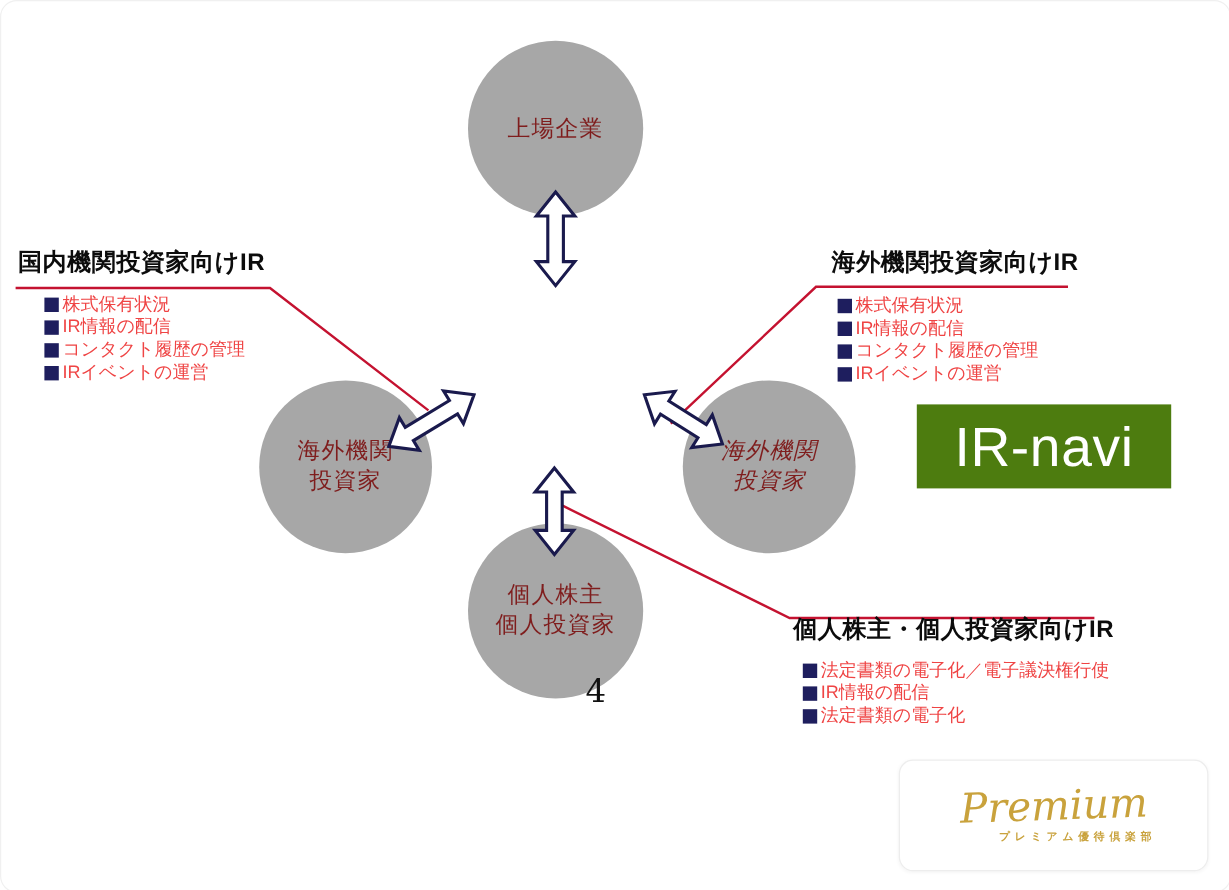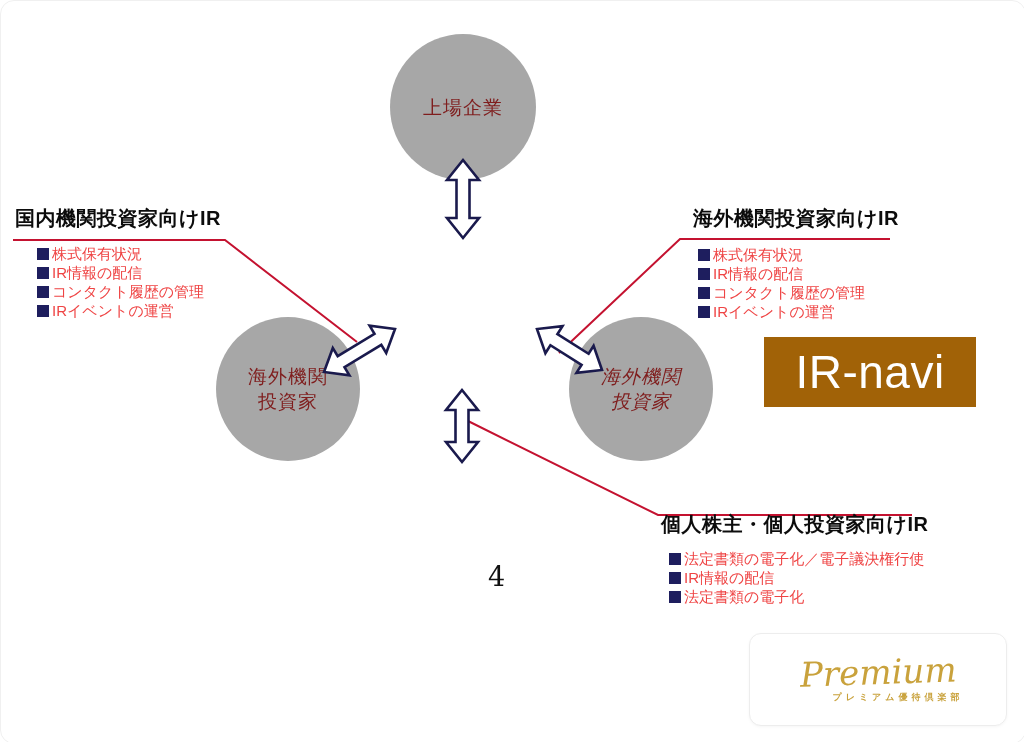--- a/index.html
+++ b/index.html
@@ -25,21 +25,21 @@
   .callout-title{font-size:20px;font-weight:bold;color:#0c0c0c;letter-spacing:0.5px;white-space:nowrap;}
   .callout-items{list-style:none;margin:0;padding:0;}
   .callout-items li{font-size:15px;color:#ef4444;line-height:19px;white-space:nowrap;display:flex;align-items:center;}
   .bullet{display:inline-block;width:12px;height:12px;background:#1e1e5e;margin-right:3px;flex:0 0 auto;}
   .callout-domestic{left:14px;top:204px;}
   .callout-domestic .callout-items{margin:12px 0 0 22px;}
   .callout-overseas{left:692px;top:204px;}
   .callout-overseas .callout-items{margin:13px 0 0 5px;}
   .callout-individual{left:660px;top:510px;}
   .callout-individual .callout-items{margin:11px 0 0 8px;}
-  .irnavi{position:absolute;left:763px;top:336px;width:212px;height:70px;background:#a16207;
+  .irnavi{position:absolute;left:763px;top:336px;width:212px;height:70px;background:#4d7c0f;
     color:#ffffff;display:flex;align-items:center;justify-content:center;z-index:2;
     font-size:46px;font-weight:500;letter-spacing:0.5px;}
   .premium-card{position:absolute;left:748px;top:632px;width:256px;height:91px;background:#ffffff;
     border:1px solid #ededed;border-radius:12px;z-index:2;box-shadow:0 1px 3px rgba(0,0,0,0.04);
     display:flex;flex-direction:column;align-items:center;justify-content:center;}
   .premium-script{font-family:"DejaVu Serif","Liberation Serif",serif;font-style:italic;
     font-size:34px;color:#c9a23c;line-height:34px;transform:rotate(-2deg);}
   .premium-sub{font-size:9px;color:#c9a23c;letter-spacing:4px;margin-top:2px;font-weight:bold;margin-left:40px;}
   .page-num{position:absolute;left:487px;top:560px;z-index:7;
     font-family:"DejaVu Serif","Liberation Serif",serif;font-size:27px;color:#111;}
@@ -62,20 +62,26 @@
     </div>
   </div>
 
   <div class="circle gray circle-right">
     <div class="node-label">
       <span style="display:block">海外機関</span>
       <span style="display:block">投資家</span>
     </div>
   </div>
 
+  <div class="circle gray circle-bottom">
+    <div class="node-label">
+      <span style="display:block">個人株主</span>
+      <span style="display:block">個人投資家</span>
+    </div>
+  </div>
 
 
   <svg class="overlay" viewBox="0 0 1024 742" xmlns="http://www.w3.org/2000/svg">
     <g id="red-lines" stroke="#c41230" stroke-width="2" fill="none">
       <path d="M12,239 L224,239 L356,341"></path>
       <path d="M889,238 L679,238 L558,352"></path>
       <path d="M467,420 L657,514 L911,514"></path>
     </g>
     <g id="arrows" fill="#ffffff" stroke="#1a1a4d" stroke-width="2.6" stroke-linejoin="miter">
         <polygon points="462.0,159.0 446.0,179.0 455.5,179.0 455.5,217.0 446.0,217.0 462.0,237.0 478.0,217.0 468.5,217.0 468.5,179.0 478.0,179.0"></polygon>

